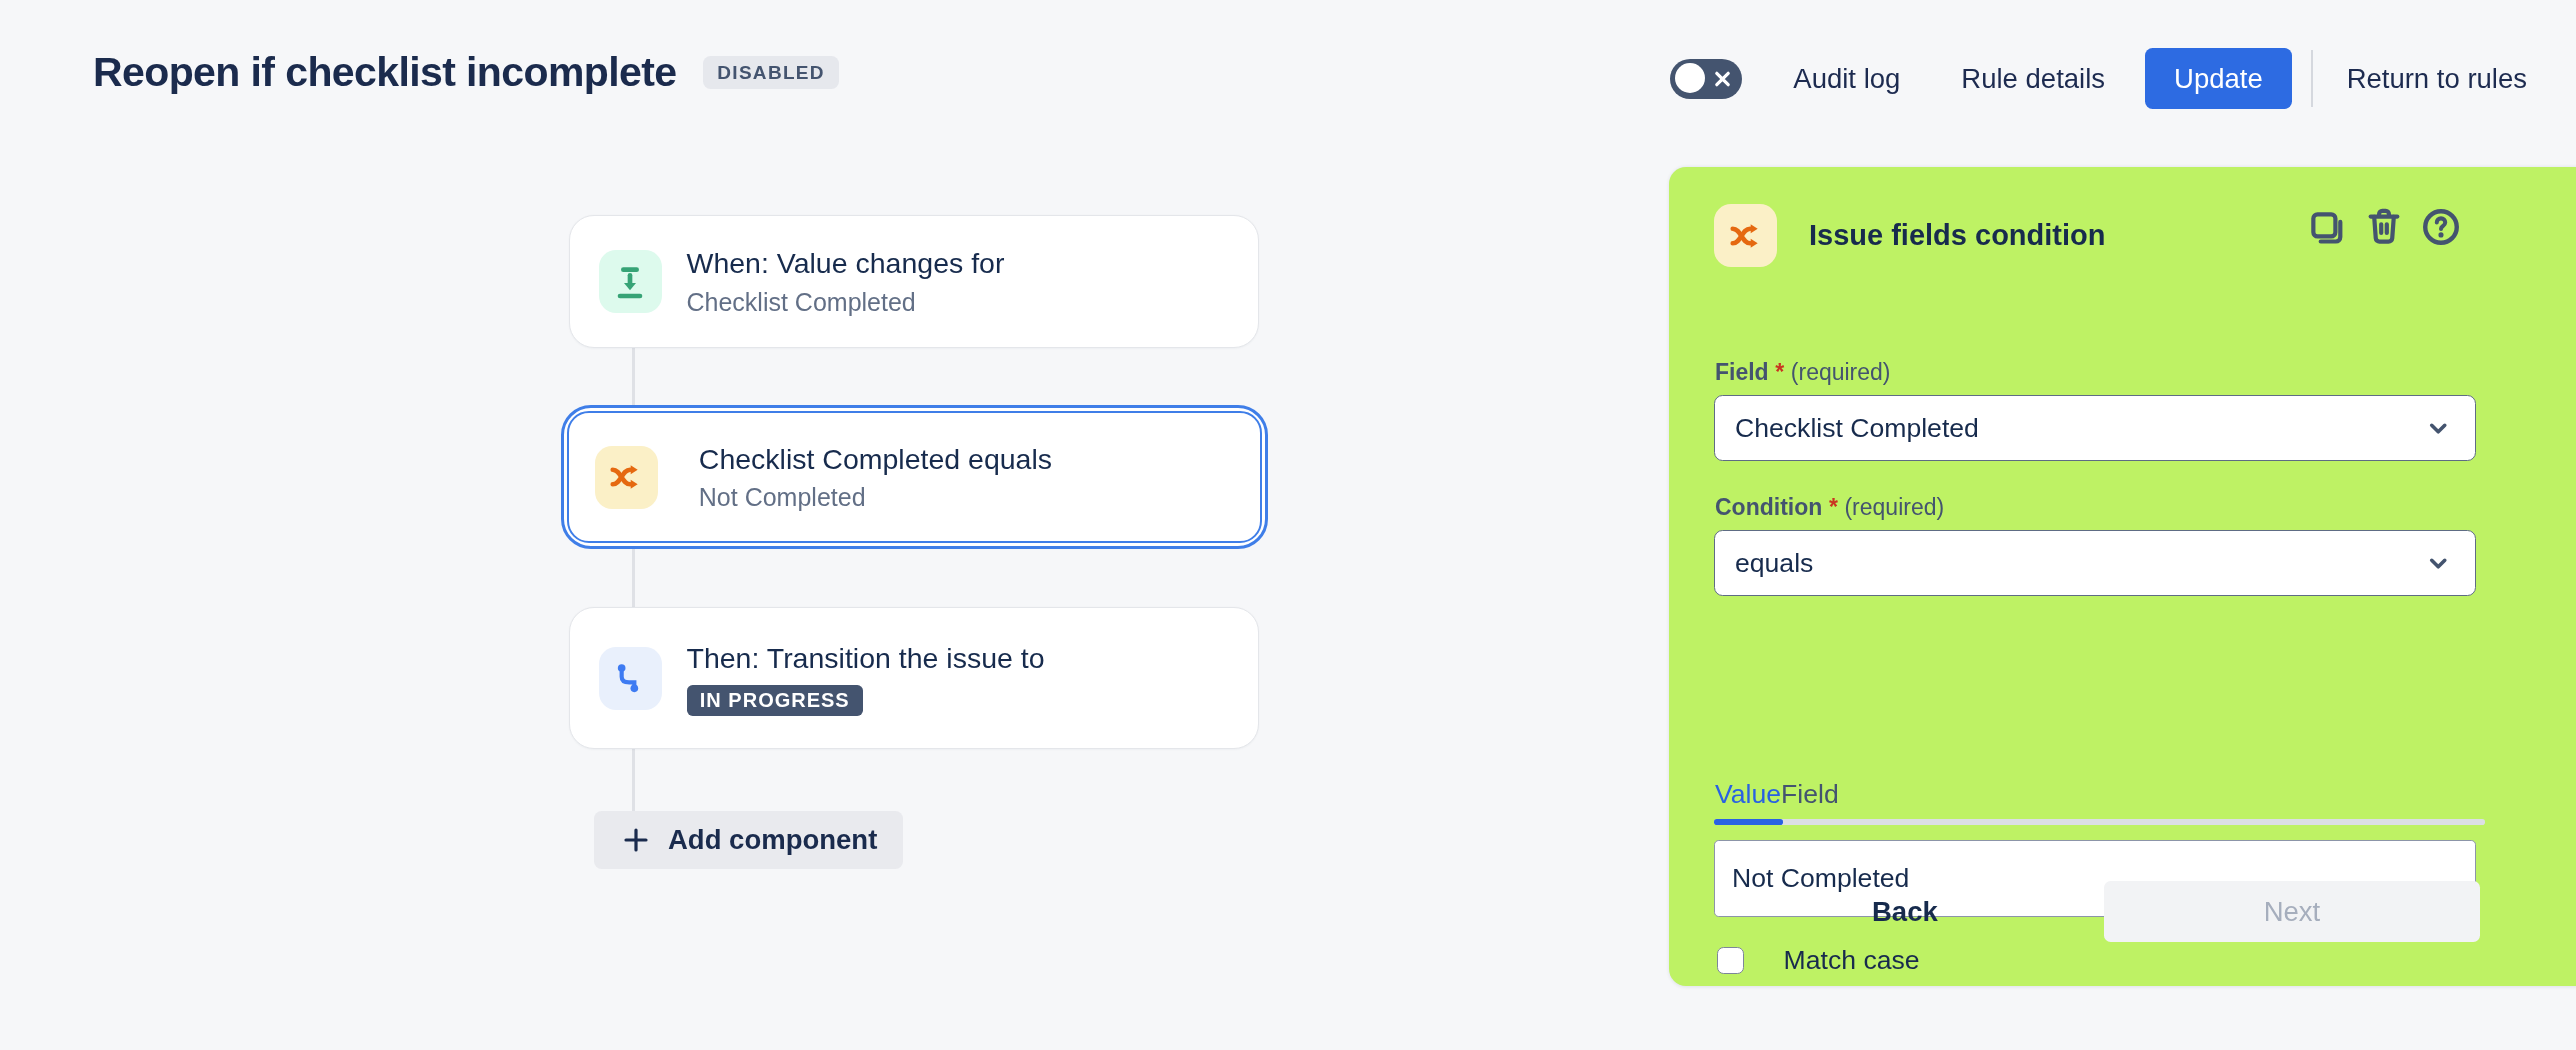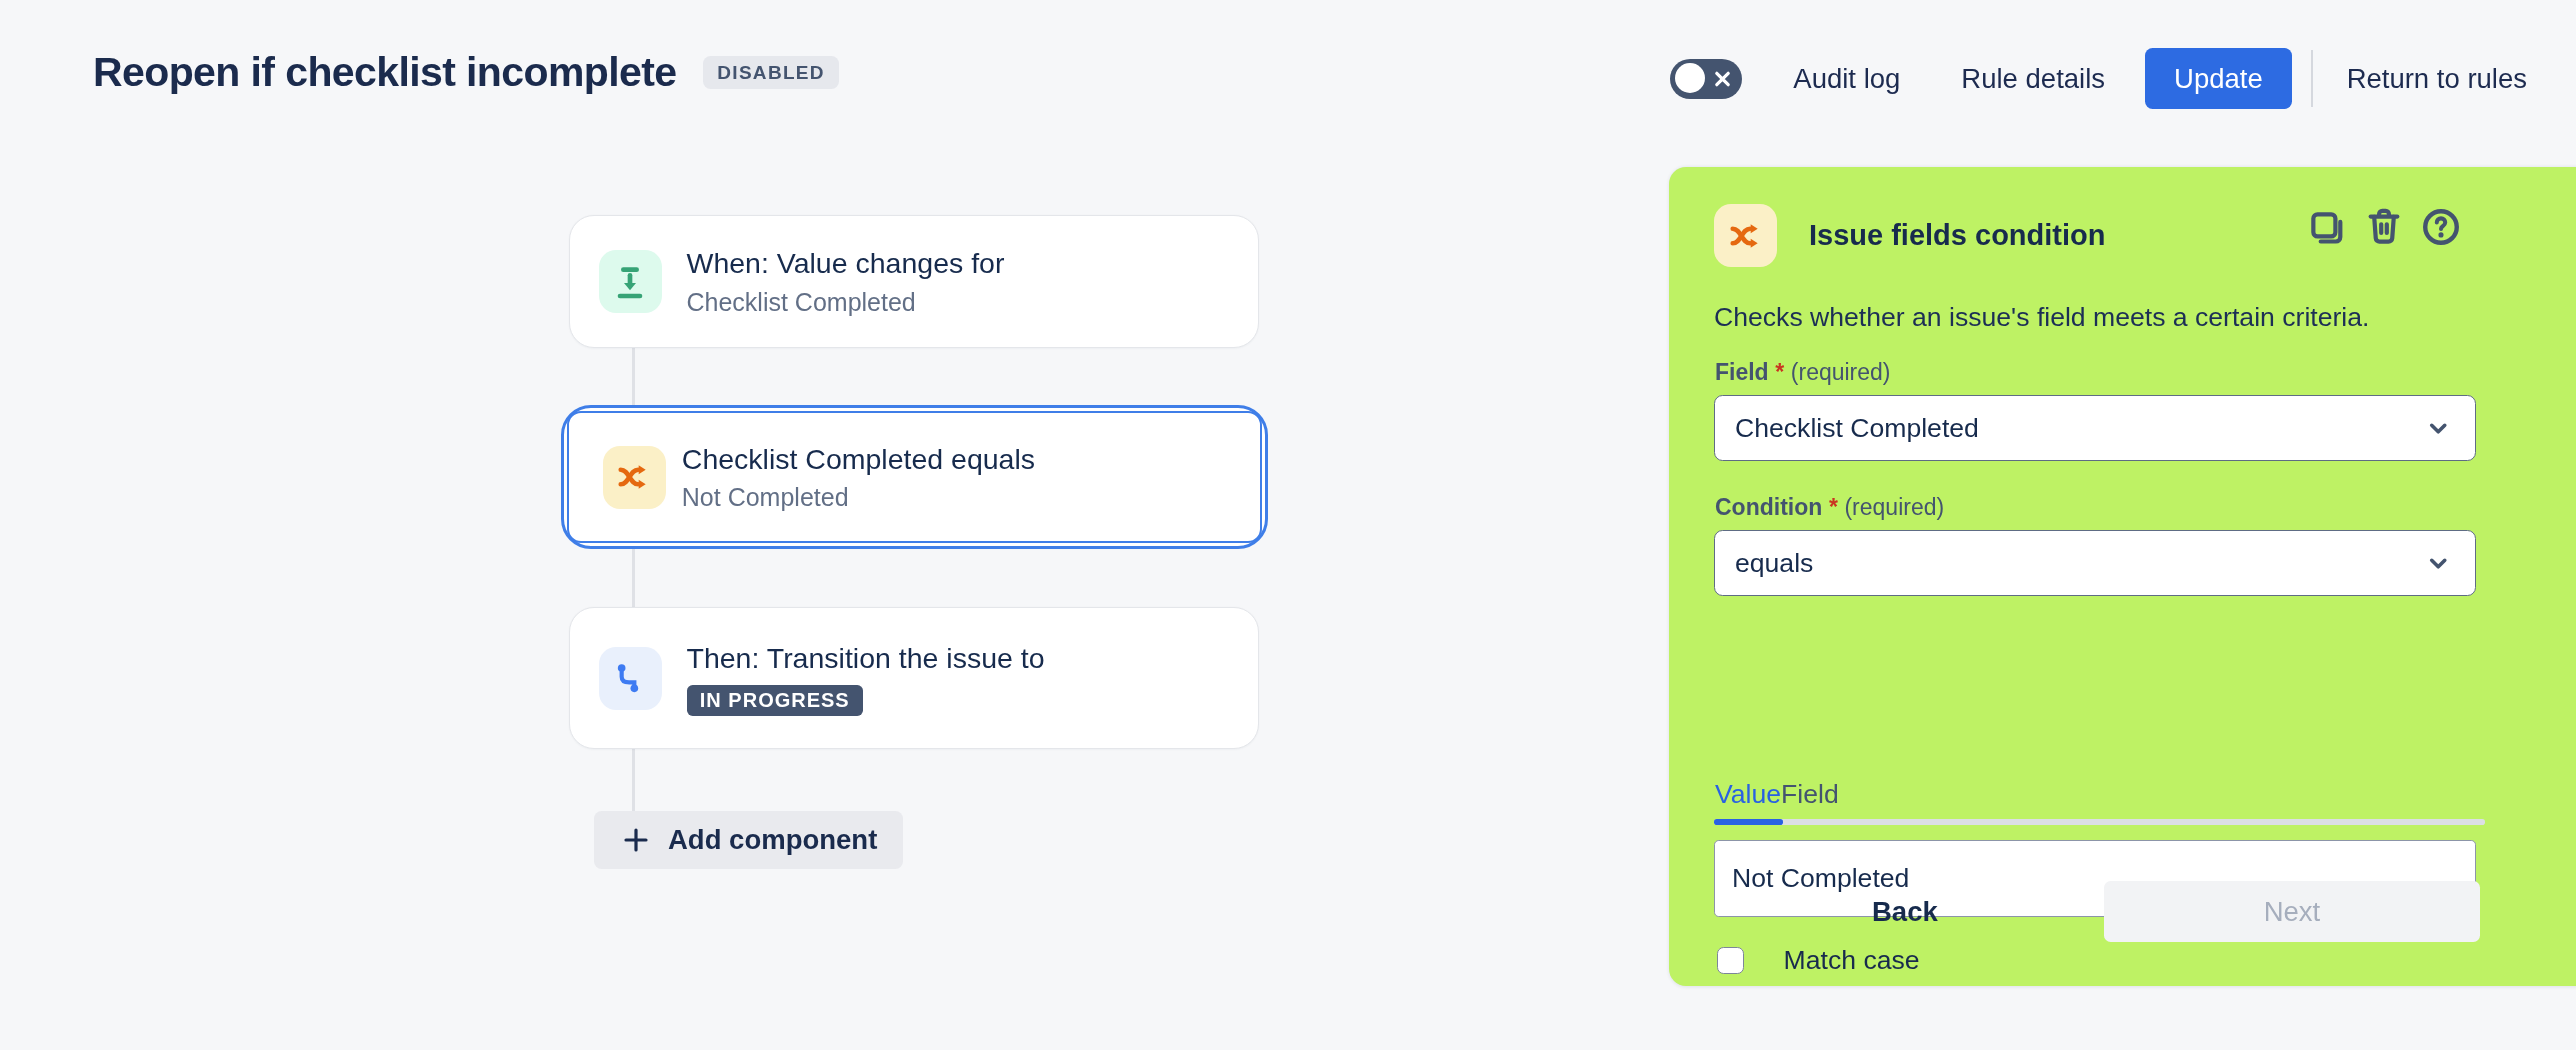--- a/index.html
+++ b/index.html
@@ -27,22 +27,22 @@
 
   
   .flow-connector { position:absolute; left:632px; top:285px; width:2.8px; height:555px; background:#dfe1e6; }
   .flow-card { position:absolute; left:569px; width:690px; background:#ffffff; border:0.9px solid #e4e6ea;
     border-radius:25px; box-shadow:0 0.9px 1.9px rgba(23,43,77,0.04); cursor:pointer; }
   .flow-card .card-body { display:flex; align-items:center; gap:25px; padding-left:28.5px; height:100%; }
   .card-trigger { top:215px; height:133px; }
   .card-action  { top:607px; height:142px; }
   .card-selected-outer { position:absolute; left:561px; top:405px; width:707px; height:144px;
     border:3.8px solid #3f7ee8; border-radius:30px; background:#ffffff; padding:2.8px; cursor:pointer; }
-  .card-selected-inner { border:2.8px solid #3f7ee8; border-radius:14px; background:#ffffff; height:100%;
-    display:flex; align-items:center; gap:16px; padding-left:34px; }
+  .card-selected-inner { border:2.8px solid #3f7ee8; border-radius:22px; background:#ffffff; height:100%;
+    display:flex; align-items:center; gap:41px; padding-left:26px; }
   .node-icon { width:63px; height:63px; border-radius:17px; flex:none; display:flex; align-items:center; justify-content:center; }
   .node-icon.green  { background:#ddfaed; }
   .node-icon.yellow { background:#fbf0c7; }
   .node-icon.blue   { background:#e9f0fc; }
   .card-texts { display:flex; flex-direction:column; }
   .card-title { font-size:28.5px; color:#172b4d; font-weight:500; line-height:36px; }
   .card-subtitle { font-size:25px; color:#626f86; line-height:32px; margin-top:4.7px; }
   .transition-badge { display:inline-block; margin-top:8.5px; background:#44546f; color:#ffffff; font-size:20px;
     font-weight:700; letter-spacing:1px; padding:5.7px 13.3px; border-radius:5.7px; line-height:1; width:max-content; }
 
@@ -203,21 +203,20 @@
       </svg>
     </button>
     <button class="panel-iconbtn help">
       <svg width="44" height="44" viewBox="0 0 24 24">
         <circle cx="12" cy="12" r="8.6" stroke="#44546f" stroke-width="2.4" fill="none"></circle>
         <path d="M9.7 9.6 C9.7 8.2 10.7 7.3 12 7.3 C13.3 7.3 14.3 8.2 14.3 9.5 C14.3 10.6 13.6 11.1 12.9 11.6 C12.3 12 12 12.4 12 13.1" stroke="#44546f" stroke-width="2.2" stroke-linecap="round" fill="none"></path>
         <circle cx="12" cy="16.3" r="1.4" fill="#44546f"></circle>
       </svg>
     </button>
 
-    <div class="panel-desc">Checks whether an issue's field meets a certain criteria.</div>
 
     <div class="field-label for-field">
       <span class="lbl">Field</span>
         <span class="req-star">*</span>
       <span>(required)</span>
     </div>
     <div class="select-box field-select">
       <span class="select-value">Checklist Completed</span>
       <svg width="28.5" height="28.5" viewBox="0 0 24 24">
         <path d="M6.5 9.5 L12 15 L17.5 9.5" stroke="#44546f" stroke-width="3" stroke-linecap="round" stroke-linejoin="round" fill="none"></path>

